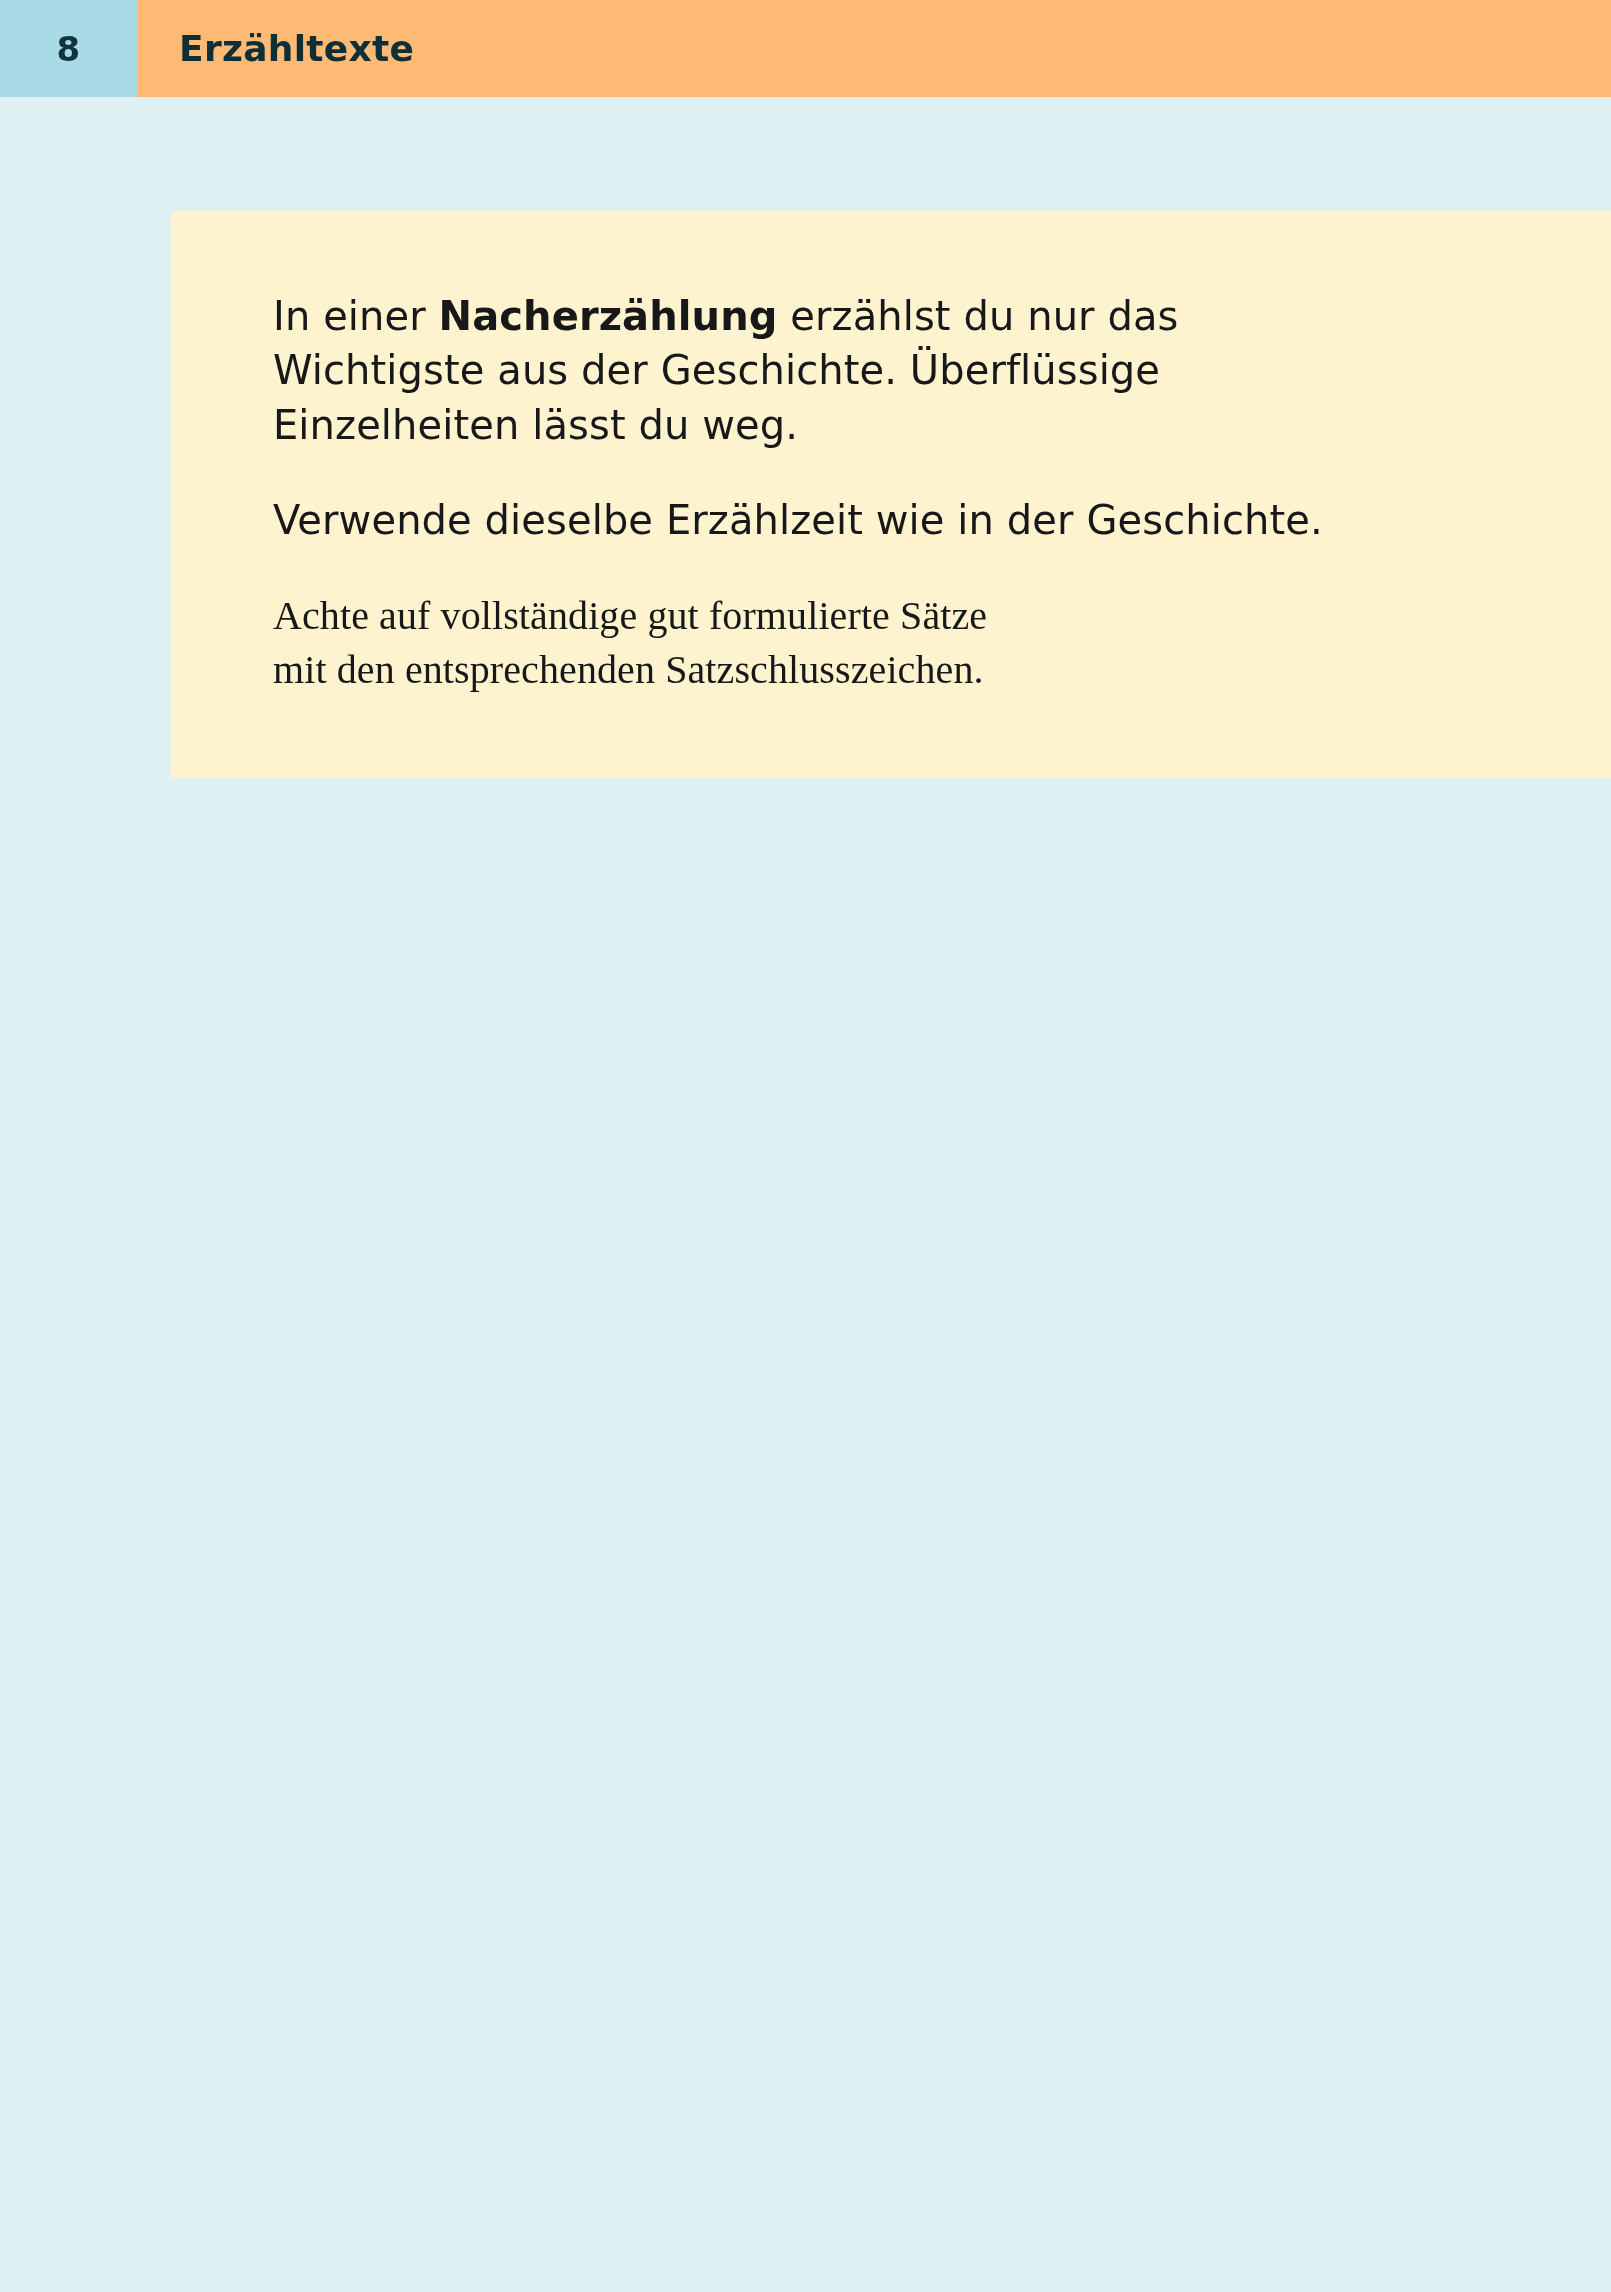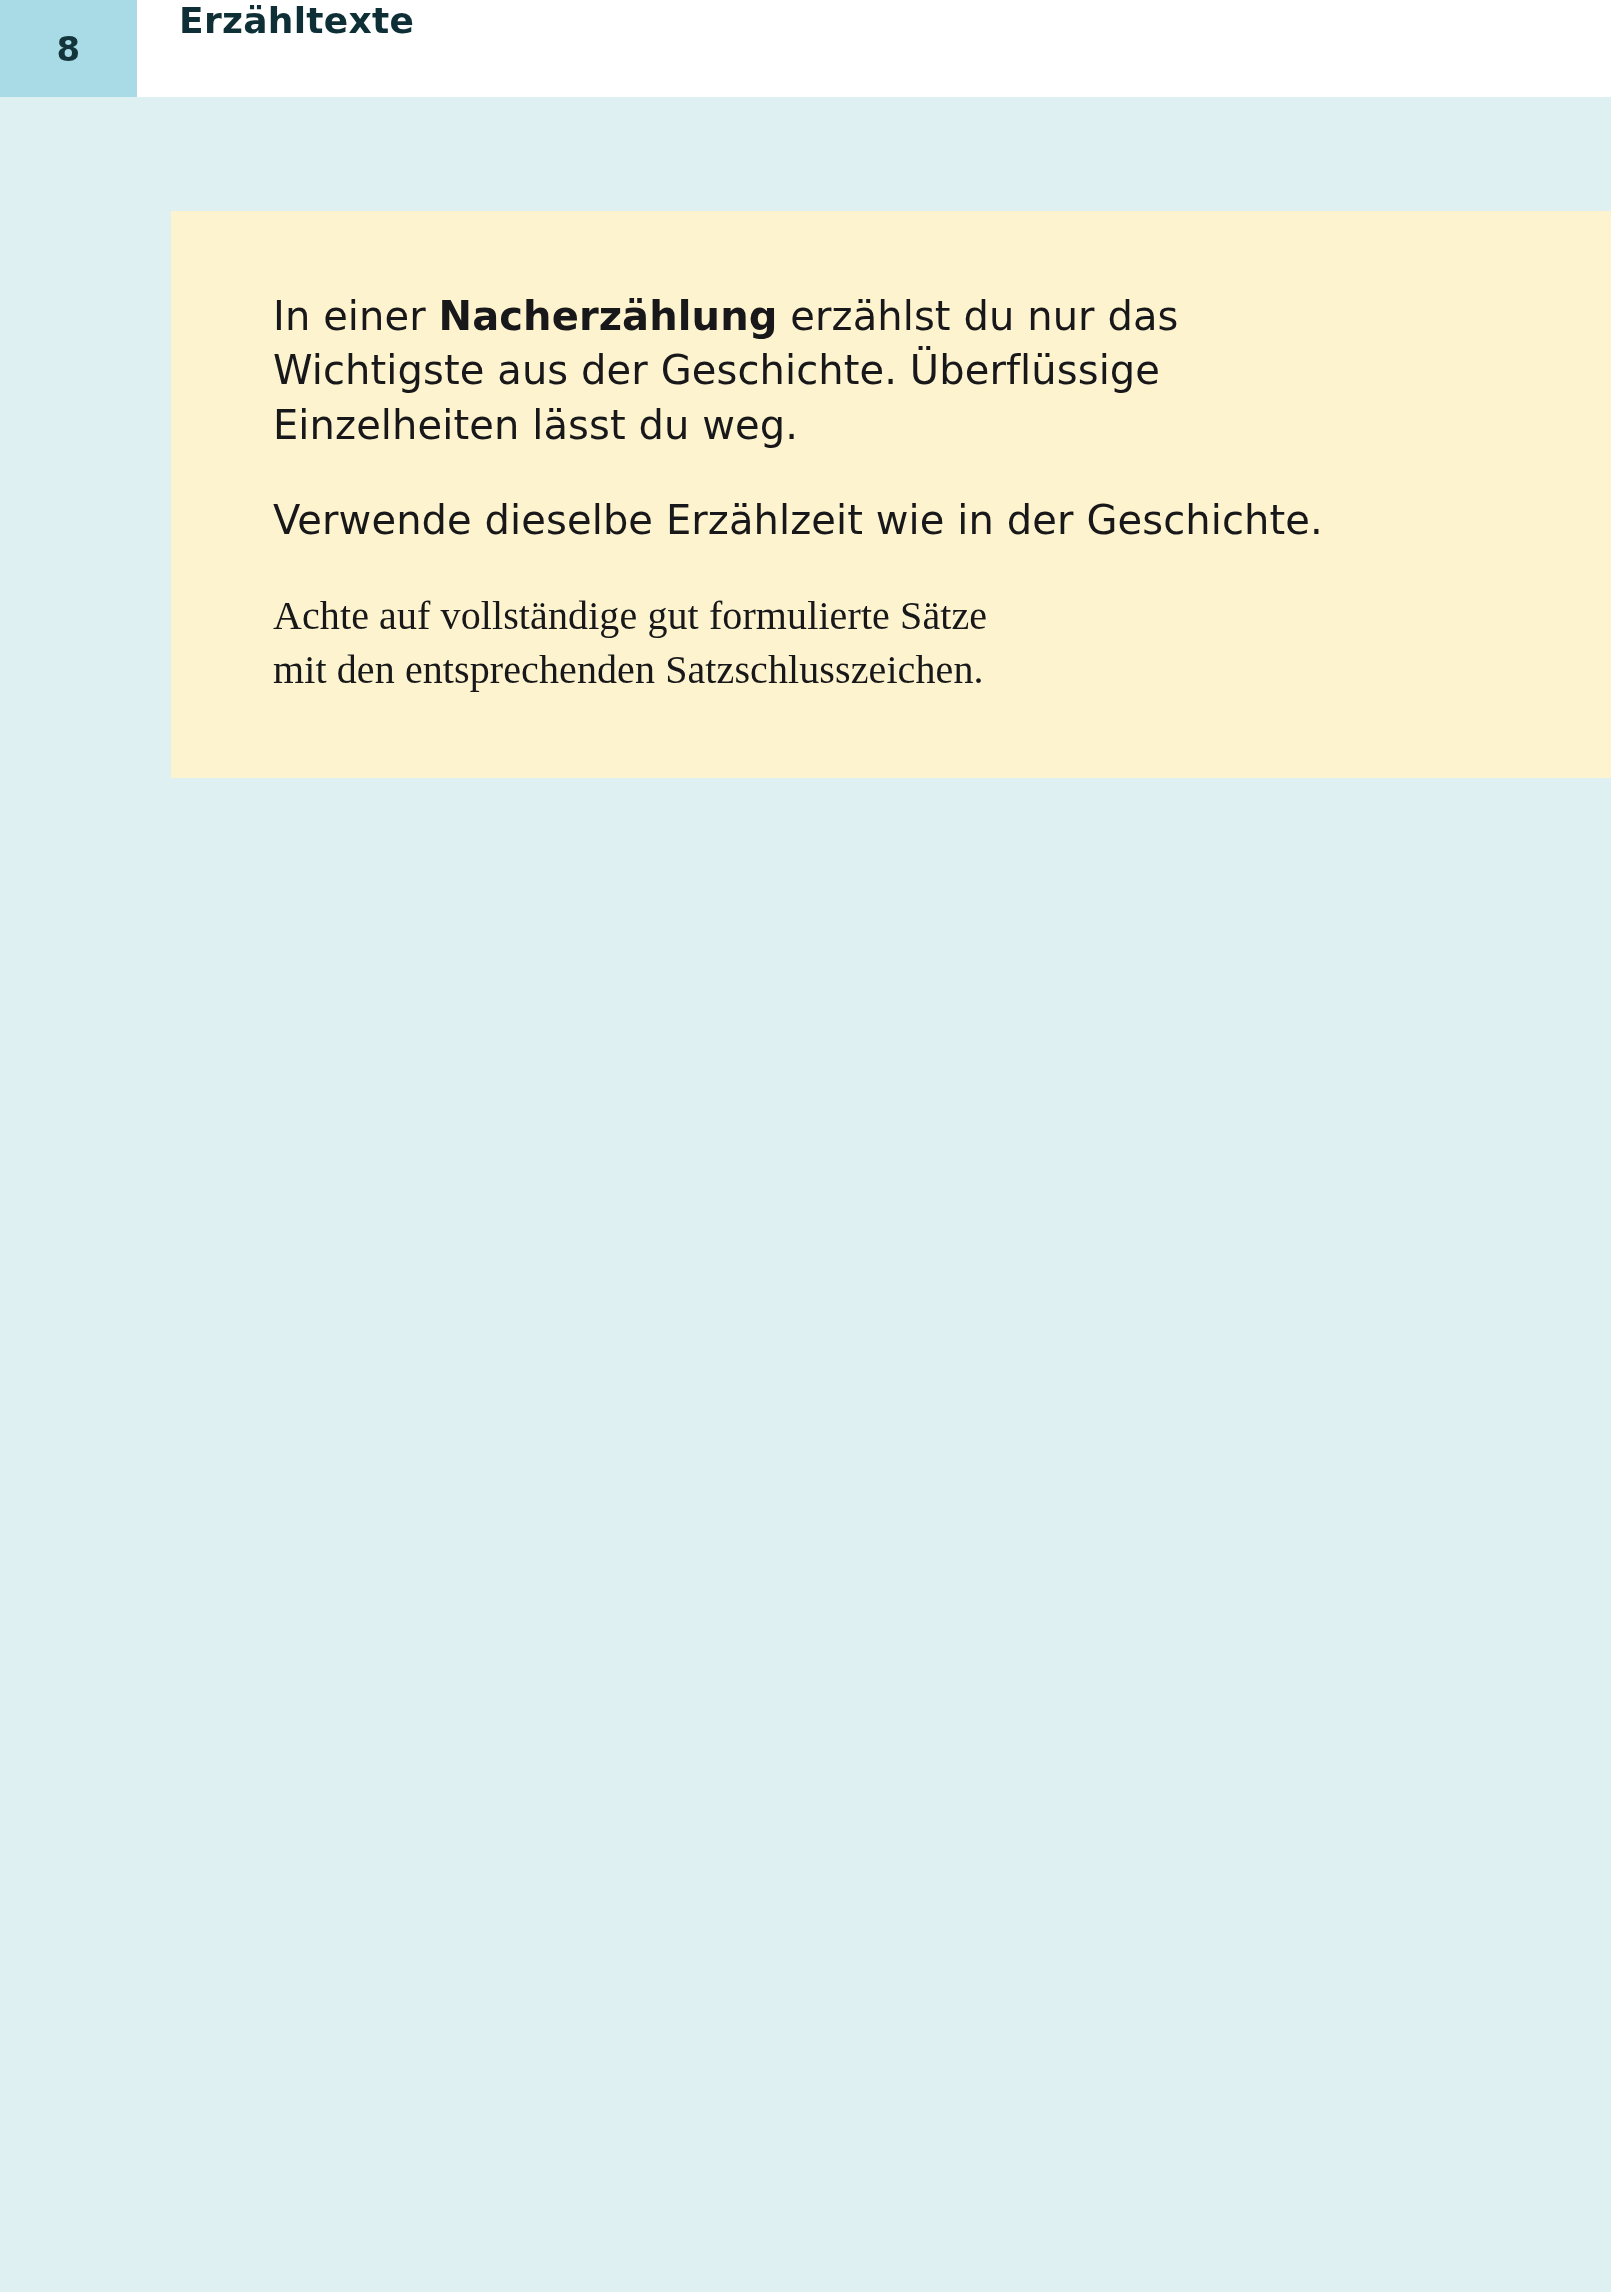--- a/index.html
+++ b/index.html
@@ -29,22 +29,23 @@
     justify-content: center;
   }
   .page-number {
     font-size: 34px;
     font-weight: bold;
     color: #13343a;
     letter-spacing: 0.5px;
   }
   .chapter-bar {
     flex: 1;
-    background: #ffffff;
+    background: #fdba74;
     display: flex;
+    align-items: center;
     padding-left: 42px;
     box-sizing: border-box;
   }
   .chapter-title {
     font-size: 36px;
     font-weight: bold;
     color: #0d2f35;
     letter-spacing: 0.3px;
   }
 

